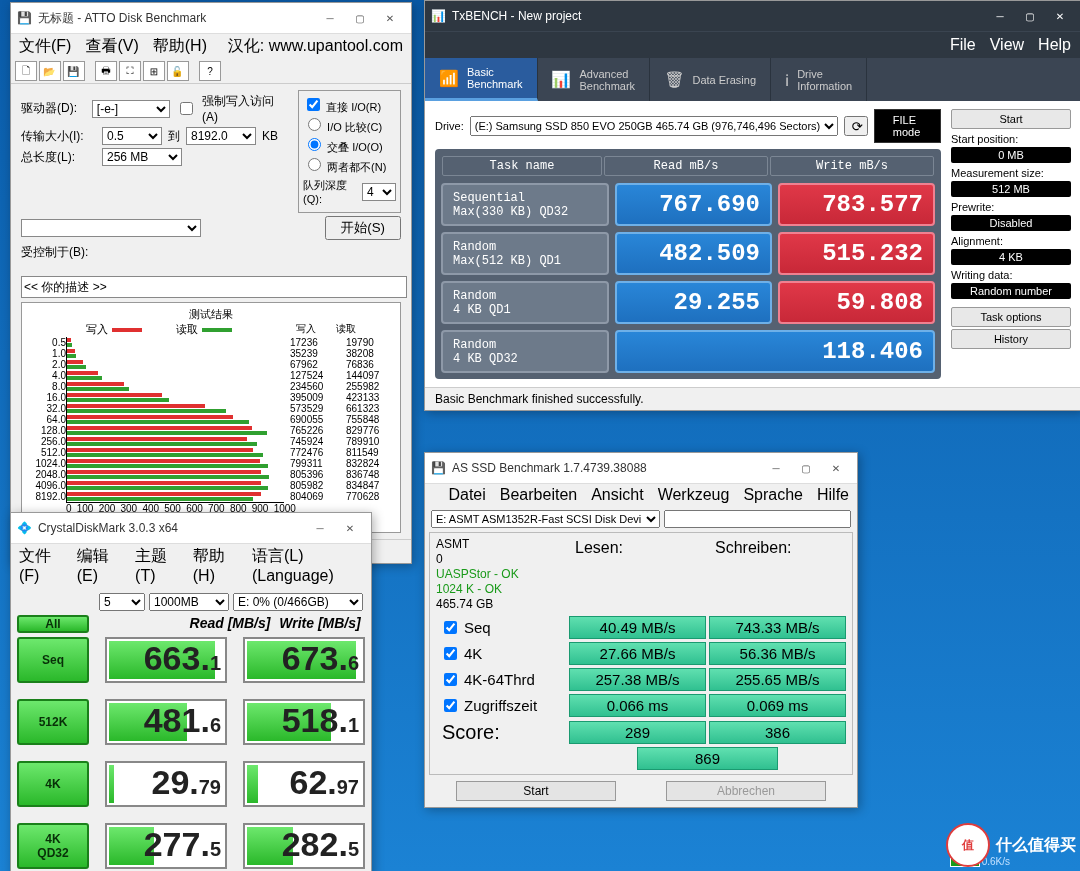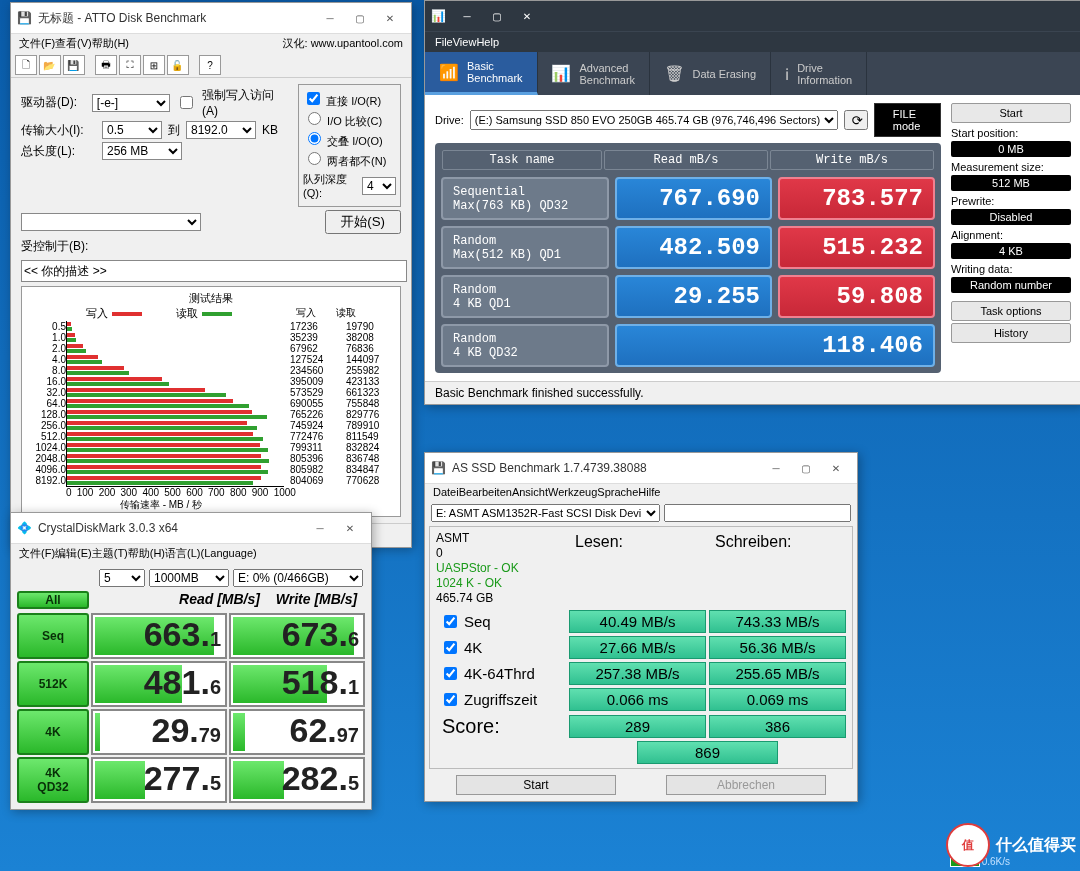--- a/index.html
+++ b/index.html
@@ -41,23 +41,25 @@
   .wincontrols span {
     width: 30px; height: 20px;
     display: flex; align-items: center; justify-content: center;
     font-size: 10px; color: #555;
   }
   .wincontrols span:last-child { color: #555; }
   .dark .wincontrols span { color: #fff; }
 
   .menubar {
     display: flex;
+    gap: 14px;
     padding: 2px 8px;
-    font-size: 11px;
+    font-size: 16px;
     background: #f0f0f0;
+    justify-content: flex-end;
   }
   .dark-menu { background: #2e3741; color: #fff; border-top: 1px solid #3a4450; padding: 4px 10px;}
 
   .toolbar {
     display: flex;
     gap: 2px;
     padding: 2px 4px;
     background: #f0f0f0;
     border-bottom: 1px solid #ccc;
   }
@@ -125,21 +127,21 @@
   .side-lbl { font-size:11px; margin-top: 2px;}
   .txb-status { padding: 4px 10px; font-size:12px; background:#f0f0f0; border-top:1px solid #ccc;}
 
   
   #cdm { left: 10px; top: 512px; width: 360px; background:#f0f0f0;}
   #cdm .body { padding: 4px; }
   .cdm-selects { display:flex; gap:4px; padding: 2px 4px;}
   .cdm-selects select { font-size:12px; }
   .cdm-headers { display:flex; padding: 0 0 0 80px;}
   .cdm-headers div { flex:1; text-align:center; font-weight:bold; font-size:14px; font-style:italic;}
-  .cdm-grid { display:grid; grid-template-columns: 72px 1fr 1fr; gap: 2px; padding: 2px;}
+  .cdm-grid { display:grid; grid-template-columns: 72px 1fr 1fr; gap: 16px; padding: 2px;}
   .cdm-btn { background: linear-gradient(#6de86d, #2ab82a); border:2px solid #1a801a; border-radius:3px; display:flex; align-items:center; justify-content:center; font-size:12px; font-weight:bold; color:#083008; text-align:center;}
   .cdm-cell { background:#fff; border:2px solid #888; display:flex; align-items:baseline; justify-content:flex-end; padding: 0 4px; height: 42px; font-family: Arial,sans-serif;}
   .cdm-cell .big{ font-size:34px; font-weight:bold; color:#222;}
   .cdm-cell .sm{ font-size:20px; font-weight:bold; color:#222; } 
   .cdm-cell { position:relative; }
   .cdm-bar { position:absolute; left:2px; top:2px; bottom:2px; background: linear-gradient(#6de86d, #2ab82a); z-index:0;}
   .cdm-cell span { position:relative; z-index:1;}
 
   
   #assd { left: 424px; top: 452px; width: 432px; background:#f0f0f0;}
@@ -231,21 +233,21 @@
       </div>
     </div>
     <div class="atto-row">
       <select class="atto-sel" style="width:180px"><option></option></select>
       <div style="flex:1"></div>
       <button style="padding:1px 14px">开始(S)</button>
     </div>
     <div class="atto-row" style="margin-top:4px;">
       <span class="atto-label">受控制于(B):</span>
     </div>
-    <input class="atto-inp" style="width: 100%; margin-top: 2px;" value="&lt;&lt; 你的描述 &gt;&gt;">
+    <input class="atto-inp" style="width: 100%; margin-top: 12px;" value="&lt;&lt; 你的描述 &gt;&gt;">
     <div class="atto-chart">
       <div class="atto-chart-title">测试结果</div>
       <div style="display:flex;">
         <div class="atto-legend" style="flex:1">
           <span><span>写入</span><span class="sw" style="background:#e03030"></span></span>
           <span><span>读取</span><span class="sw" style="background:#30a030"></span></span>
         </div>
         <div style="width:100px; display:flex; gap:20px; font-size:10px;">
           <span>写入</span>
           <span>读取</span>
@@ -381,20 +383,21 @@
         </div>
       <div style="text-align:center; font-size:10px; padding-right:100px;">传输速率 - MB / 秒</div>
     </div>
   </div>
   <div style="border-top:1px solid #ccc; padding:3px 8px;">要获得帮助, 请按 F1</div>
 </div>
 
 <div id="txb" class="window">
   <div class="titlebar dark">
     <span class="icon">📊</span>
+    <span class="title">TxBENCH - New project</span>
     <div class="wincontrols">
       <span>─</span>
       <span>▢</span>
       <span>✕</span>
     </div>
   </div>
   <div class="menubar dark-menu">
     <span>File</span>
     <span>View</span>
     <span>Help</span>
@@ -439,21 +442,21 @@
       <div class="txb-table-area">
         <div class="txb-head">
           <div style="flex:0 0 154px">Task name</div>
           <div>Read mB/s</div>
           <div>Write mB/s</div>
         </div>
         <div id="txb-rows">
             <div class="txb-row">
               <div class="txb-name">
                 <span>Sequential</span>
-                <span>Max(763 KB) QD32</span>
+                <span>Max(330 KB) QD32</span>
               </div>
               <div class="txb-val read">767.690</div>
               <div class="txb-val write">783.577</div>
             </div>
             <div class="txb-row">
               <div class="txb-name">
                 <span>Random</span>
                 <span>Max(512 KB) QD1</span>
               </div>
               <div class="txb-val read">482.509</div>

